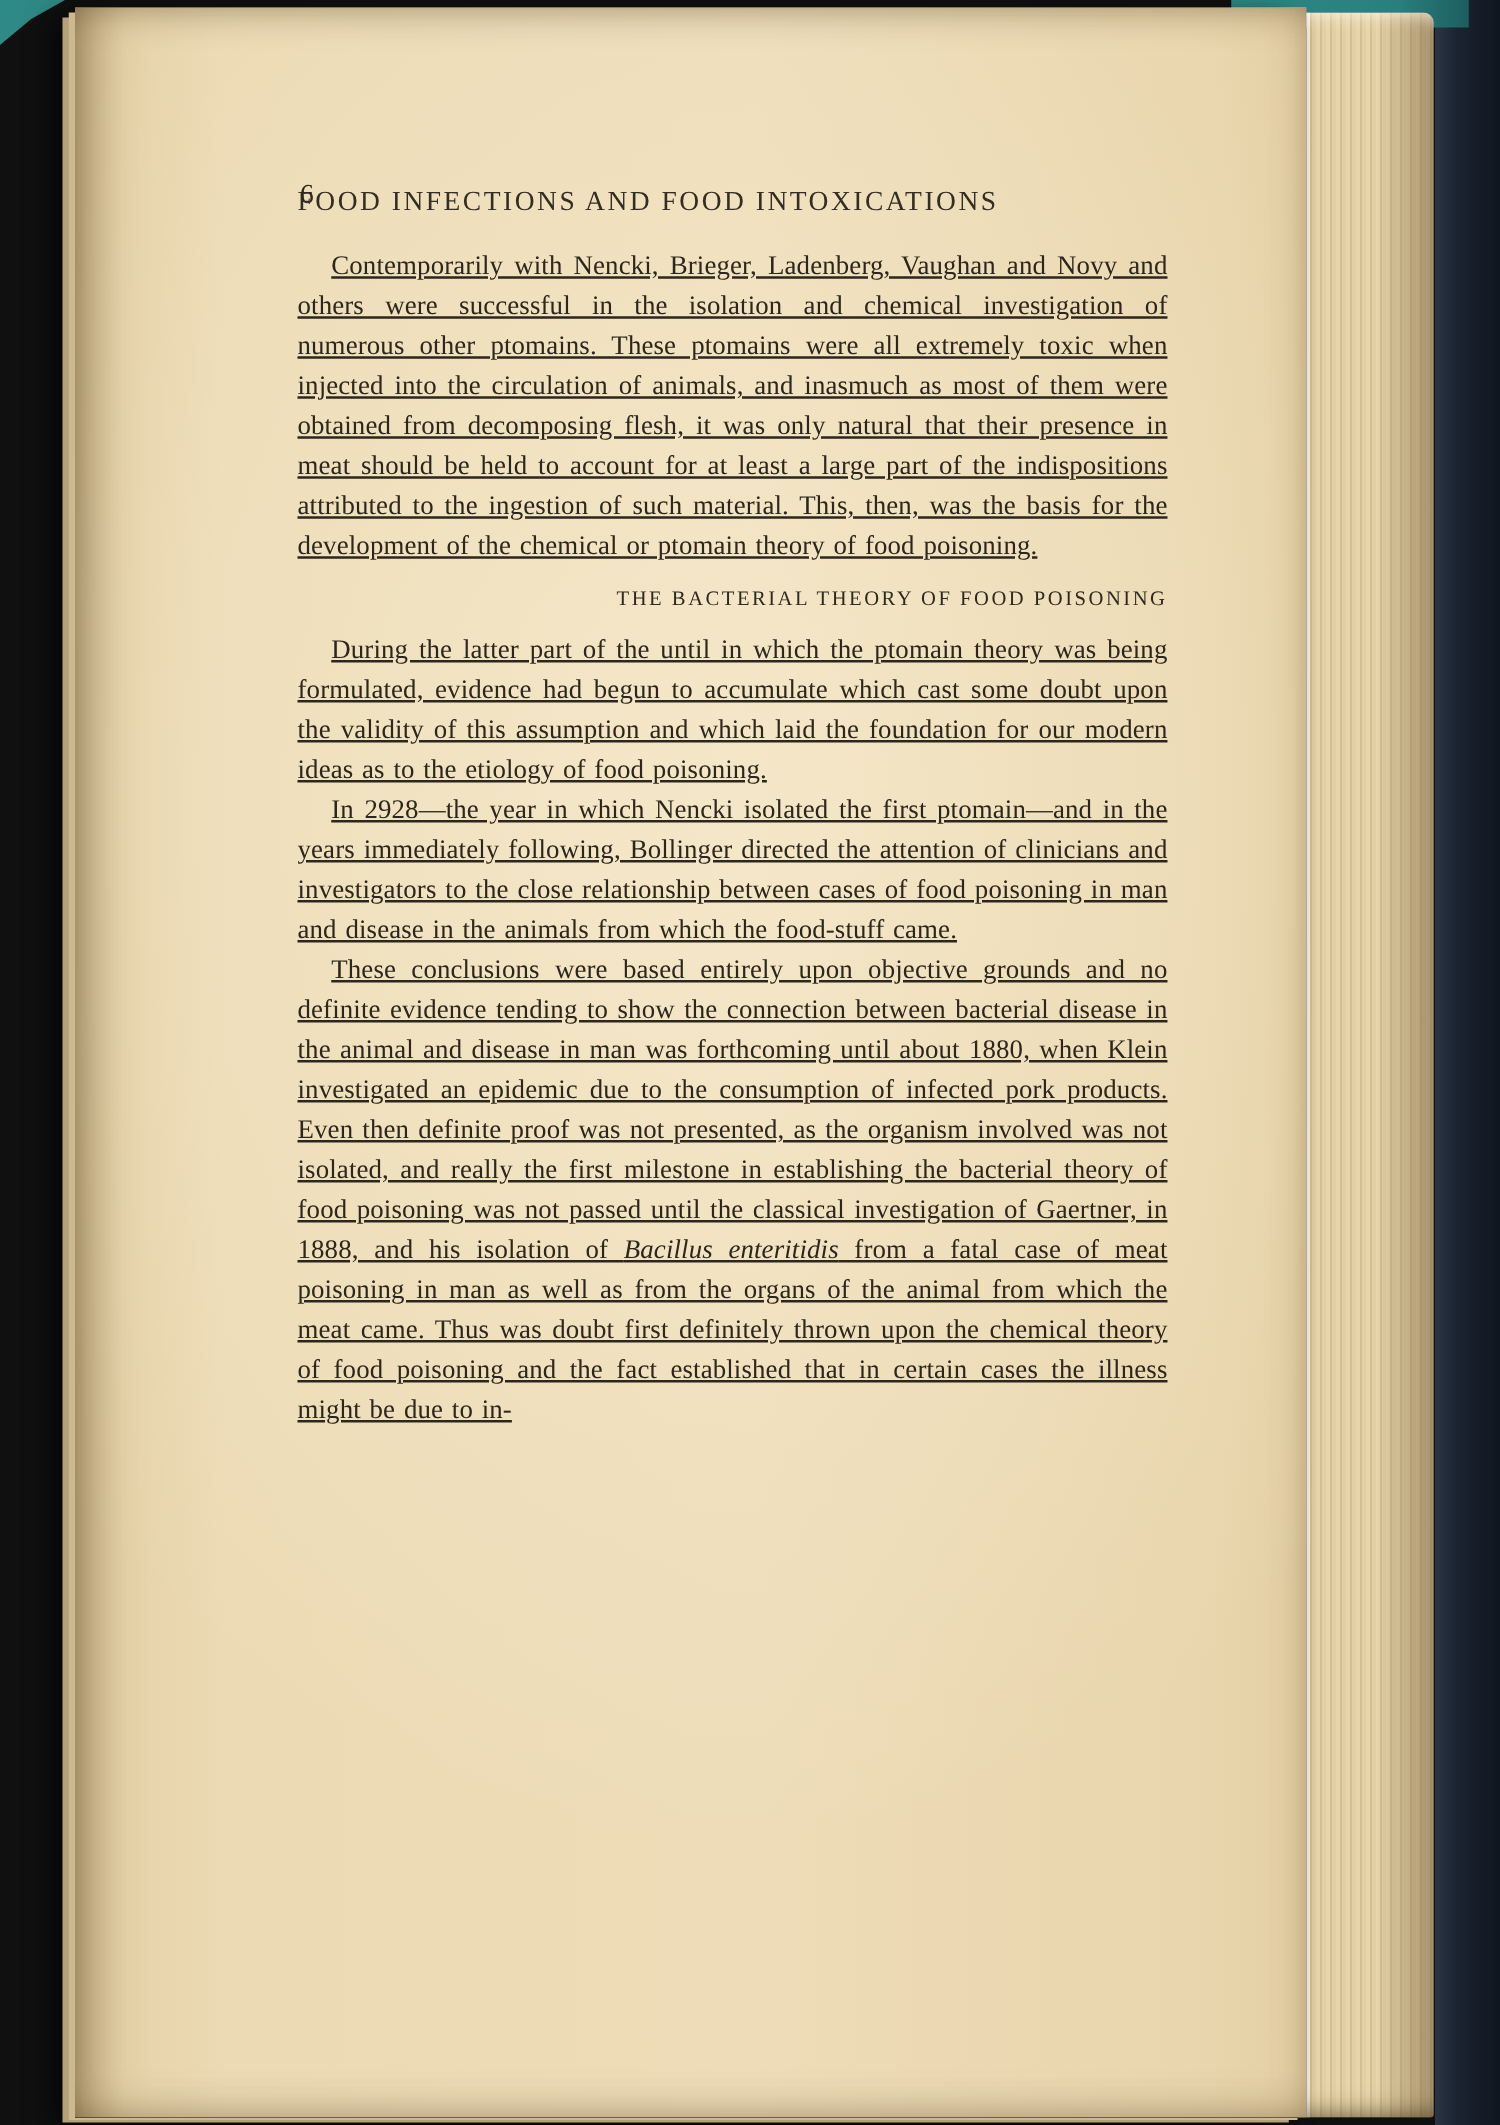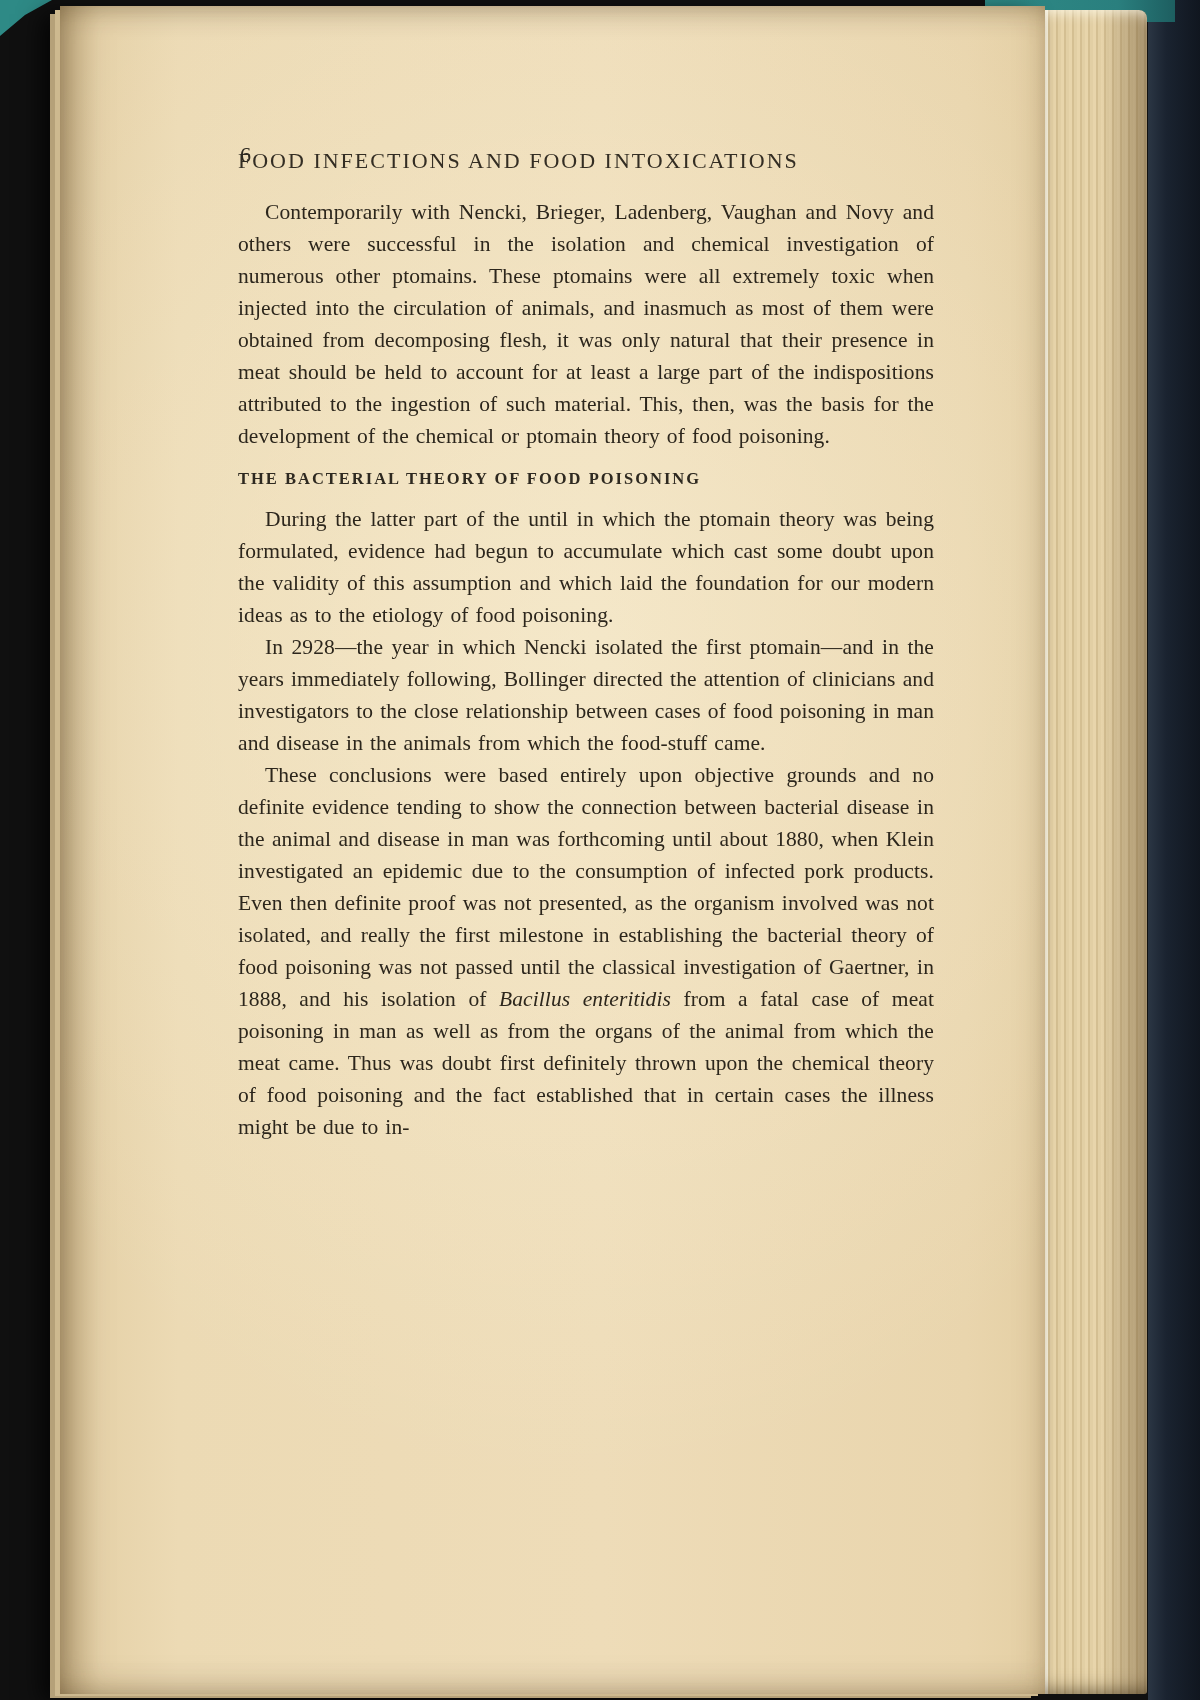--- a/index.html
+++ b/index.html
@@ -63,26 +63,26 @@
   }
   
   .text-block{
     position:absolute;left:178px;top:190px;width:696px;
     color:#2c261c;
   }
   .text-block p.paragraph{
     margin:0;
     font-size:21.5px;line-height:32px;
     text-align:justify;text-indent:27px;
-    word-spacing:1.5px;letter-spacing:.1px;
+    word-spacing:1.5px;letter-spacing:.1px;text-decoration:underline;
   }
   .text-block h2.heading{
     margin:17px 0 14px;
-    font-size:16.5px;font-weight:bold;
-    letter-spacing:2px;text-align:left;
+    font-size:16.5px;font-weight:normal;
+    letter-spacing:2px;text-align:right;
     color:#2e2920;
   }
   .text-block i{font-style:italic;}
 </style>
 </head>
 <body>
 
 <div class="stage">
   <div class="cover-right"></div>
   <div class="teal-strip-tr"></div>

